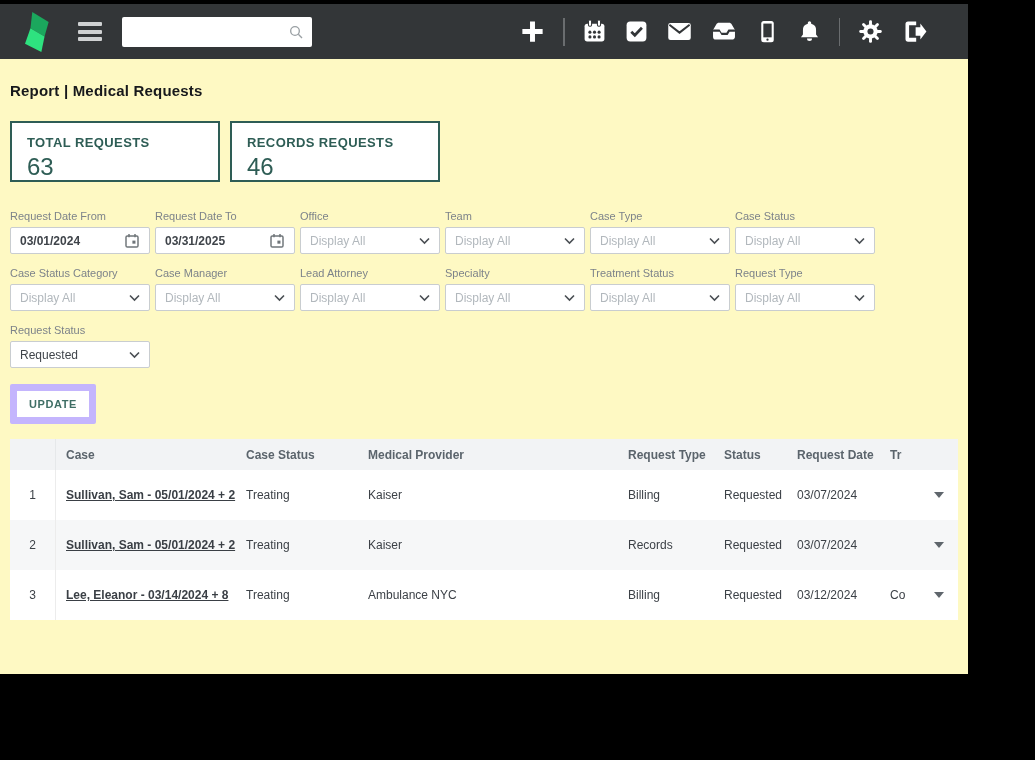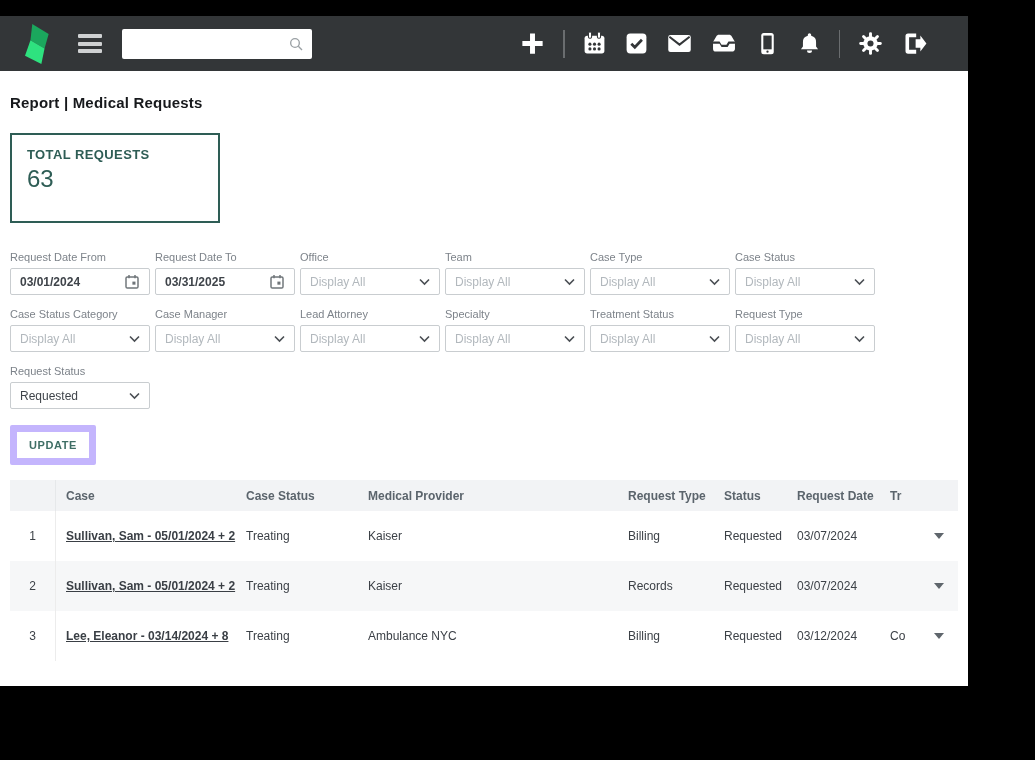--- a/index.html
+++ b/index.html
@@ -1,38 +1,38 @@
 <!DOCTYPE html>
 <html><head>
 <meta charset="utf-8">
 <style>
   html,body{margin:0;padding:0;background:#000;}
   .screen{position:relative;width:1035px;height:760px;background:#000;overflow:hidden;
           font-family:"Liberation Sans",sans-serif;}
-  .app{position:absolute;left:0;top:16px;width:968px;height:670px;background:#ffffff;overflow:hidden;}
+  .app{position:absolute;left:0;top:4px;width:968px;height:670px;background:#fef9c3;overflow:hidden;}
 
   
   .navbar{height:55px;background:#333638;display:flex;align-items:center;padding:0 14px 0 10px;box-sizing:border-box;}
   .logo{width:34px;height:40px;margin-left:8px;flex:none;}
   .hamburger{margin-left:26px;width:24px;cursor:pointer;flex:none;}
   .hamburger span{display:block;height:4px;background:#cfd1d2;border-radius:1px;margin:3.5px 0;}
   .nav-search{margin-left:20px;width:190px;height:30px;background:#fff;border-radius:2px;
               display:flex;align-items:center;padding:0 8px;box-sizing:border-box;}
   .nav-search input{flex:1;border:none;outline:none;font-size:13px;min-width:0;background:transparent;color:#333;}
   .nav-spacer{flex:1;}
   .nav-icons{display:flex;align-items:center;gap:17px;margin-right:26px;}
   .nav-icons svg{display:block;}
   .nav-divider{width:1.5px;height:28px;background:#6a6d6f;}
 
   
   .content{padding:0 5px 0 10px;}
   .page-title{margin-top:23px;font-size:15px;font-weight:bold;color:#17191c;letter-spacing:.2px;}
 
   .cards{display:flex;gap:10px;margin-top:22px;}
-  .card{width:210px;height:90px;border:2px solid #2e5d55;box-sizing:border-box;padding:12px 15px;background:#fff;}
+  .card{width:210px;height:61px;border:2px solid #2e5d55;box-sizing:border-box;padding:12px 15px;background:#fff;}
   .card .label{font-size:13px;font-weight:bold;color:#2e5d55;letter-spacing:.4px;}
   .card .value{font-size:24px;color:#2e5d55;margin-top:3px;}
 
   
   .filters{margin-top:28px;display:grid;grid-template-columns:repeat(6,140px);column-gap:5px;row-gap:13px;}
   .field label{display:block;font-size:11px;color:#7d838a;margin-bottom:5px;}
   .control{height:27px;border:1px solid #c9cdd0;border-radius:2px;background:#fff;display:flex;
            align-items:center;padding:0 9px;box-sizing:border-box;cursor:pointer;gap:21px;}
   .control .val{flex:1;font-size:12px;color:#3f444a;font-weight:bold;white-space:nowrap;overflow:hidden;}
   .control.select .val{font-weight:normal;}
@@ -159,20 +159,24 @@
 
   <div class="content">
     <div class="page-title">Report | Medical Requests</div>
 
     
     <div class="cards">
       <div class="card">
         <div class="label">TOTAL REQUESTS</div>
         <div class="value">63</div>
       </div>
+      <div class="card">
+        <div class="label">RECORDS REQUESTS</div>
+        <div class="value">46</div>
+      </div>
     </div>
 
     
     <div class="filters">
 
       <div class="field">
         <label>Request Date From</label>
         <div class="control date">
           <span class="val">03/01/2024</span>
           <svg width="16" height="16" viewBox="0 0 24 24">

